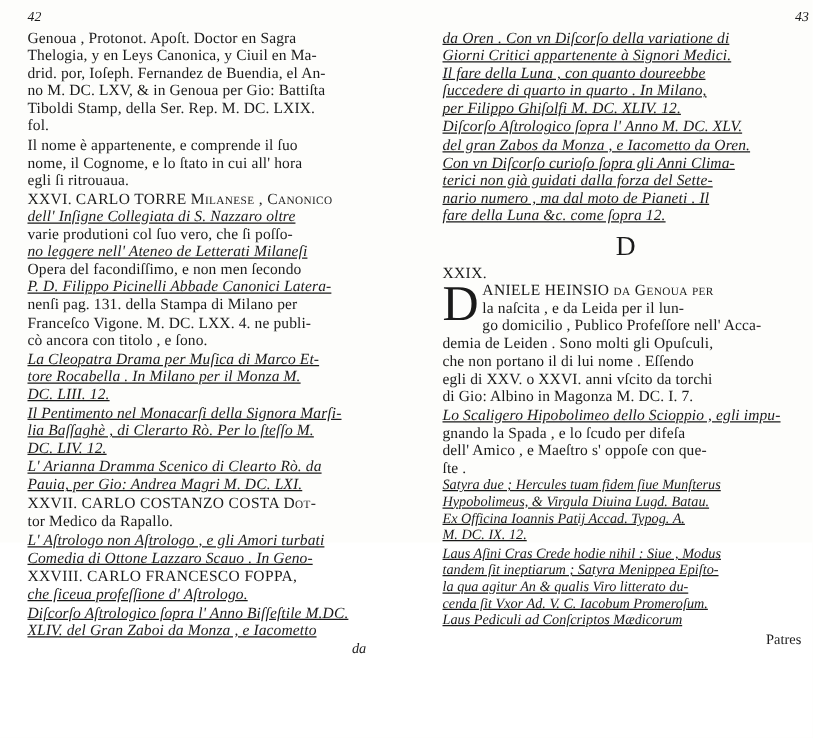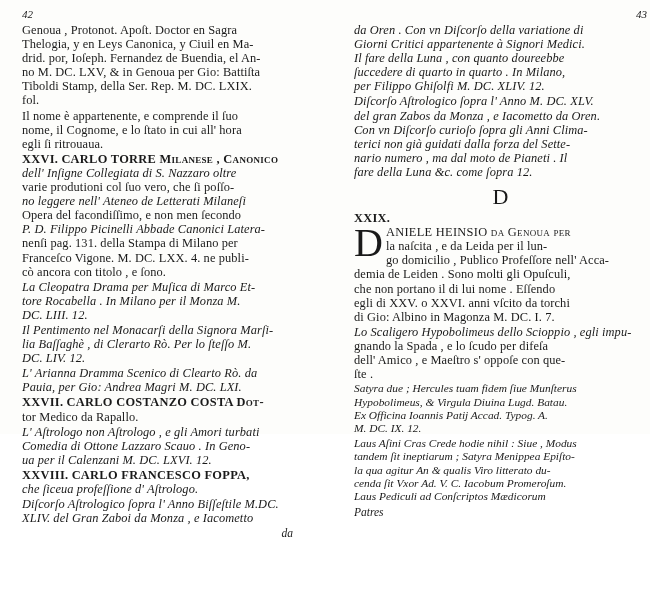--- a/index.html
+++ b/index.html
@@ -47,31 +47,30 @@
     height: 13px;
   }
   .folio-left { text-align: left; width: 100%; }
   .folio-right { text-align: right; width: 100%; }
   .line {
     font-size: 12.4px;
     line-height: 14.1px;
     white-space: nowrap;
     letter-spacing: 0.1px;
   }
-  .it { font-style: italic; }
+  .it { font-style: italic; text-decoration: underline; }
   .sc {
     font-variant: small-caps;
     letter-spacing: 0.3px;
   }
   .blk { margin-top: 1px; }
   .entry-head {
     font-size: 12.4px;
     line-height: 14.1px;
     white-space: nowrap;
-    font-weight: bold;
   }
   .bigletter {
     float: left;
     font-size: 40px;
     line-height: 33px;
     padding-right: 3px;
     padding-top: 1px;
     font-family: "Liberation Serif", serif;
   }
   .centerD {
@@ -90,22 +89,22 @@
     white-space: nowrap;
   }
   .catchword {
     text-align: right;
     font-size: 11.5px;
     font-style: italic;
     padding-right: 22px;
     margin-top: 2px;
   }
   .catchword-r {
+    text-align: right;
     font-size: 11.5px;
-    font-style: italic;
     padding-right: 6px;
     margin-top: 2px;
   }
 </style>
 </head>
 <body>
 
 <div class="page">
 
   <div class="gutter"></div>
@@ -167,21 +166,20 @@
       <div class="entry-head">
         <span class="sc">XXVII.</span>
         <span class="sc">CARLO COSTANZO COSTA Dot-</span>
       </div>
       <div class="line">tor Medico da Rapallo.</div>
     </div>
 
     <div class="blk">
       <div class="line it">L' Aſtrologo non Aſtrologo , e gli Amori turbati</div>
       <div class="line it">Comedia di Ottone Lazzaro Scauo . In Geno-</div>
-      <div class="line it">ua per il Calenzani M. DC. LXVI. 12.</div>
     </div>
 
     <div class="blk">
       <div class="entry-head">
         <span class="sc">XXVIII.</span>
         <span class="sc">CARLO FRANCESCO FOPPA,</span>
       </div>
       <div class="line it">che ſiceua profeſſione d' Aſtrologo.</div>
     </div>
 
@@ -229,21 +227,21 @@
         <div class="line">la naſcita , e da Leida per il lun-</div>
         <div class="line">go domicilio , Publico Profeſſore nell' Acca-</div>
         <div class="line">demia de Leiden . Sono molti gli Opuſculi,</div>
         <div class="line">che non portano il di lui nome . Eſſendo</div>
         <div class="line">egli di XXV. o XXVI. anni vſcito da torchi</div>
         <div class="line">di Gio: Albino in Magonza M. DC. I. 7.</div>
       </div>
     </div>
 
     <div class="blk">
-      <div class="line it">Lo Scaligero Hypobolimeus dello Scioppio , egli impu-</div>
+      <div class="line it">Lo Scaligero Hipobolimeo dello Scioppio , egli impu-</div>
       <div class="line">gnando la Spada , e lo ſcudo per difeſa</div>
       <div class="line">dell' Amico , e Maeſtro s' oppoſe con que-</div>
       <div class="line">ſte .</div>
     </div>
 
     <div class="blk">
       <div class="small it">Satyra due ; Hercules tuam fidem ſiue Munſterus</div>
       <div class="small it">Hypobolimeus, &amp; Virgula Diuina Lugd. Batau.</div>
       <div class="small it">Ex Officina Ioannis Patij Accad. Typog. A.</div>
       <div class="small it">M. DC. IX. 12.</div>

